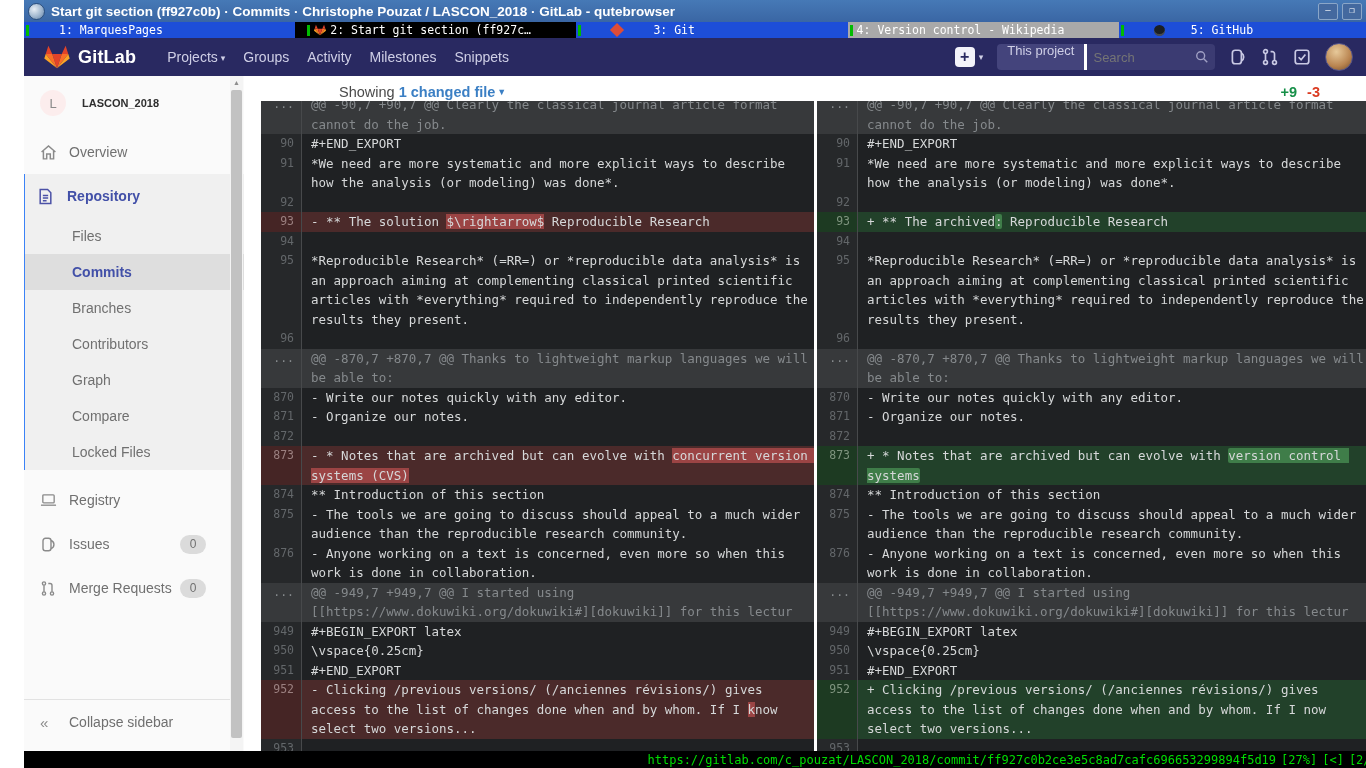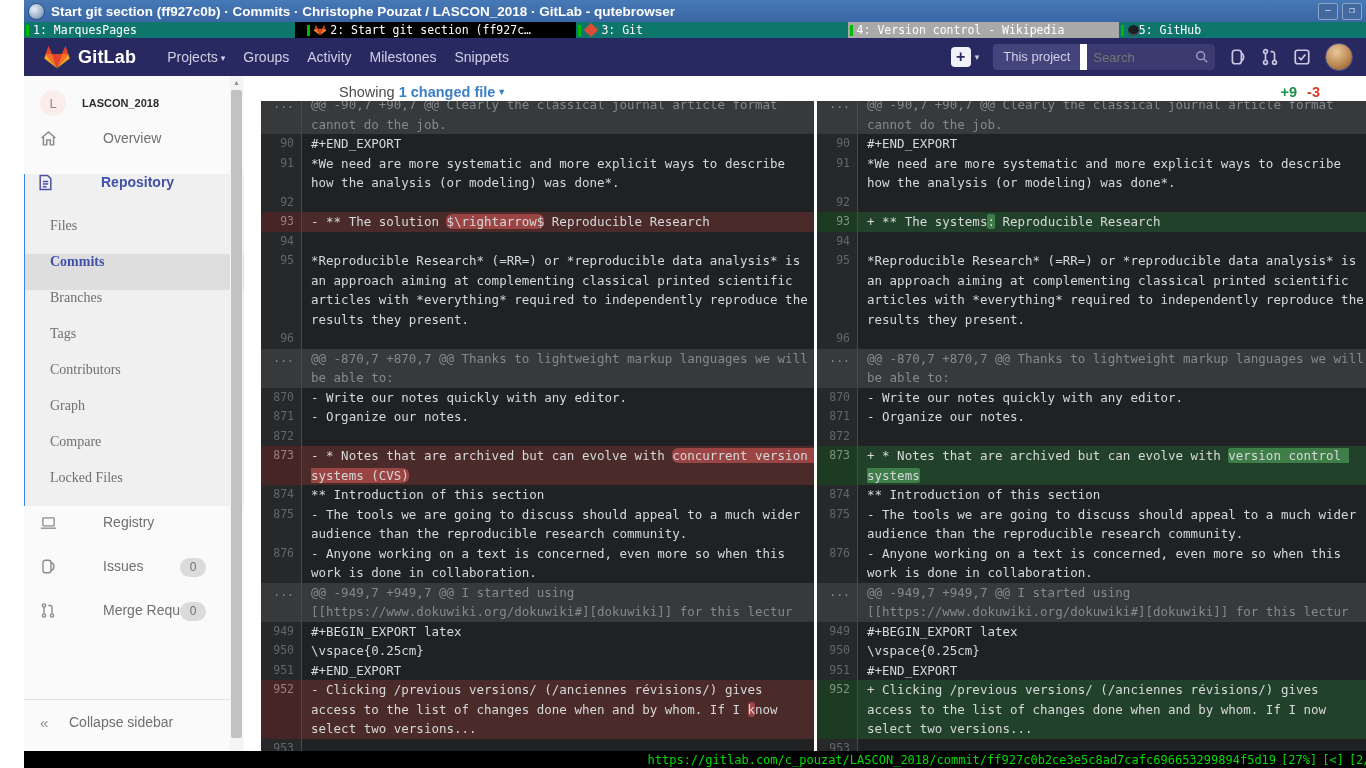--- a/index.html
+++ b/index.html
@@ -14,64 +14,64 @@
              border:1px solid #2c4f7d;flex:none;}
   #wtitle{color:#fff;font-weight:bold;font-size:13.5px;white-space:nowrap;overflow:hidden;flex:1;}
   #winbtns{display:flex;gap:4px;margin-right:4px;}
   .winbtn{width:18px;height:15px;background:#44699f;border:1px solid #8aa6c8;border-radius:2px;
           color:#fff;font-size:9px;line-height:13px;text-align:center;font-family:"DejaVu Sans Mono",monospace;}
 
   
   #tabbar{position:absolute;left:0;top:22px;width:1366px;height:16px;display:flex;background:#555;}
   .qtab{flex:1 1 0;min-width:0;display:flex;align-items:center;overflow:hidden;white-space:nowrap;
         font-family:"DejaVu Sans Mono",monospace;font-size:11.5px;color:#fff;}
-  .qtab.odd{background:#0f766e;} .qtab.even{background:#a9a9a9;} .qtab.selected{background:#000;padding-left:10px;}
+  .qtab.odd{background:#1d4ed8;gap:26px;} .qtab.even{background:#a9a9a9;} .qtab.selected{background:#000;padding-left:10px;}
   .tab-ind{width:3px;height:11px;background:#00bb00;margin:0 4px 0 2px;flex:none;}
   .fav{width:12px;height:12px;margin-right:4px;flex:none;display:inline-block;}
   .fav-git{width:10px;height:10px;background:#de4c36;transform:rotate(45deg);margin:1px 5px 1px 1px;}
   .fav-github{width:11px;height:11px;border-radius:50%;background:#1b1f23;
               box-shadow:inset 0 -2px 0 #fff3;}
 
   
   #navbar{position:absolute;left:0;top:38px;width:1366px;height:38px;background:#292961;
           display:flex;align-items:center;color:#d6d6ea;}
   #gl-logo{margin:0 8px 0 20px;flex:none;display:flex;align-items:center;}
   #gl-brand{color:#fff;font-size:18px;font-weight:bold;letter-spacing:.2px;margin-right:22px;}
   .nav-link{margin:0 9px;font-size:14px;color:#cfcfe6;white-space:nowrap;text-align:center;}
   .nav-link .crt{font-size:9px;vertical-align:1px;margin-left:3px;}
   #nav-right{margin-left:auto;display:flex;align-items:center;margin-right:18px;gap:14px;}
   #plus-btn{display:flex;align-items:center;gap:4px;}
   #plus-box{width:20px;height:20px;background:#f2f2fa;border-radius:4px;color:#292961;
             font-size:16px;font-weight:bold;line-height:19px;text-align:center;}
   .mini-chev{font-size:9px;color:#cfcfe6;}
   #search-group{display:flex;align-items:center;height:26px;border-radius:4px;overflow:hidden;}
-  #scope-chip{background:#44447c;color:#cfcfe6;font-size:13px;padding:0 10px;height:26px;
-              line-height:26px;border-right:7px solid #ffffff;}
+  #scope-chip{background:#44447c;color:#cfcfe6;font-size:13px;padding:0 10px;height:38px;
+              line-height:26px;border-right:3px solid #ffffff;}
   #search-box{background:#3b3b72;height:26px;display:flex;align-items:center;width:128px;}
   #search-input{background:transparent;border:none;outline:none;color:#a8a8cc;font-size:13px;
                 padding:0 6px;width:96px;font-family:"Liberation Sans",sans-serif;}
   .nav-ic{color:#c9c9e4;display:flex;align-items:center;}
   #avatar{width:26px;height:26px;border-radius:50%;
           background:radial-gradient(circle at 40% 30%,#e7c99a,#b98450 60%,#6e4a28);
           border:1px solid #55558c;}
 
   
   #sidebar{position:absolute;left:0;top:76px;width:220px;height:675px;background:#fafafa;}
   #proj-head{display:flex;align-items:center;padding:14px 0 14px 16px;}
   #proj-avatar{width:26px;height:26px;border-radius:50%;background:#fceded;color:#8a8a8a;
                font-size:13px;display:flex;align-items:center;justify-content:center;flex:none;}
   #proj-name{margin-left:16px;font-size:11px;font-weight:bold;color:#2e2e2e;}
-  .side-item{display:flex;position:relative;color:#707070;font-size:14px;gap:34px;}
+  .side-item{display:flex;align-items:center;position:relative;color:#707070;font-size:14px;}
   .side-item.l0{height:44px;padding-left:16px;}
   .side-item.l1{height:36px;padding-left:50px;}
   .side-ic{width:17px;height:17px;margin-right:12px;display:flex;align-items:center;color:#8a8a8a;}
   #sec-active{background:#f0f0f0;border-left:1px solid #3b82f6;}
   #sec-active .side-item.l0{padding-left:13px;color:#4250a8;font-weight:bold;}
   #sec-active .side-item.l0 .side-ic{color:#4b51a6;}
-  #sec-active .side-item.l1{padding-left:25px;font-family:Liberation Serif, serif;}
+  #sec-active .side-item.l1{padding-left:47px;}
   .side-item.active{background:#dedede;color:#4250a8;font-weight:bold;}
   .badge{position:absolute;right:38px;background:#dbdbdb;color:#707070;font-size:12px;
          min-width:14px;height:19px;line-height:19px;border-radius:10px;text-align:center;padding:0 6px;font-weight:normal;}
   #registry-item{margin-top:8px;}
   #collapse{position:absolute;left:0;bottom:7px;width:219px;height:44px;border-top:1px solid #e2e2e2;
             background:#fafafa;display:flex;align-items:center;color:#707070;font-size:14px;}
   #collapse .side-ic{margin:0 12px 0 16px;font-size:15px;color:#8a8a8a;}
   
   #sscroll{position:absolute;left:206px;top:76px;width:13px;height:675px;background:#f4f4f4;}
   #sscroll .arrow{height:13px;text-align:center;font-size:7px;color:#8d8d8d;line-height:13px;}
@@ -91,21 +91,21 @@
   .drow{display:flex;}
   .dnum{flex:none;width:33px;text-align:right;padding-right:7px;color:#63676a;background:#26282a;
         border-right:1px solid #47494b;font:11.5px/19.5px "DejaVu Sans Mono",monospace;}
   .dcode{flex:1;min-height:19.5px;padding:0 4px 0 9px;white-space:pre-wrap;word-break:break-word;
          color:#d6d8d9;font:12.5px/19.5px "DejaVu Sans Mono",monospace;}
   .drow.hunk .dnum,.drow.hunk .dcode{background:#37393b;color:#85898c;}
   .drow.removed .dnum{background:#452525;color:#9b8080;}
   .drow.removed .dcode{background:#4b2a2a;}
   .drow.added .dnum{background:#1d3a22;color:#7f947f;}
   .drow.added .dcode{background:#22412a;}
-  .hl-r{background:#9b4444;border-radius:6px;}
+  .hl-r{background:#9b4444;border-radius:0;}
   .hl-g{background:#3f7d49;border-radius:2px;}
 
   
   #statusbar{position:absolute;left:0;bottom:0;width:1366px;height:17px;background:#000;
              display:flex;align-items:center;justify-content:flex-end;
              font:12px "DejaVu Sans Mono",monospace;color:#00dd00;}
   #statusbar span{margin-right:5px;white-space:nowrap;}
 
   svg{display:block;}
 </style>
@@ -237,23 +237,20 @@
           <div class="side-item l1">
             <span>Files</span>
           </div>
           <div class="side-item l1 active">
             <span>Commits</span>
           </div>
           <div class="side-item l1">
             <span>Branches</span>
           </div>
           <div class="side-item l1">
-            <span>Tags</span>
-          </div>
-          <div class="side-item l1">
             <span>Contributors</span>
           </div>
           <div class="side-item l1">
             <span>Graph</span>
           </div>
           <div class="side-item l1">
             <span>Compare</span>
           </div>
           <div class="side-item l1">
             <span>Locked Files</span>
@@ -417,21 +414,21 @@
           <div class="drow ctx">
             <div class="dnum">91</div>
             <div class="dcode"><span>*We need are more systematic and more explicit ways to describe how the analysis (or modeling) was done*.</span></div>
           </div>
           <div class="drow ctx">
             <div class="dnum">92</div>
             <div class="dcode"><span></span></div>
           </div>
           <div class="drow added">
             <div class="dnum">93</div>
-            <div class="dcode"><span>+ ** The systems</span><span class="hl-g">:</span><span> Reproducible Research</span></div>
+            <div class="dcode"><span>+ ** The archived</span><span class="hl-g">:</span><span> Reproducible Research</span></div>
           </div>
           <div class="drow ctx">
             <div class="dnum">94</div>
             <div class="dcode"><span></span></div>
           </div>
           <div class="drow ctx">
             <div class="dnum">95</div>
             <div class="dcode"><span>*Reproducible Research* (=RR=) or *reproducible data analysis* is an approach aiming at complementing classical printed scientific  articles with *everything* required to independently reproduce the results they present.</span></div>
           </div>
           <div class="drow ctx">

